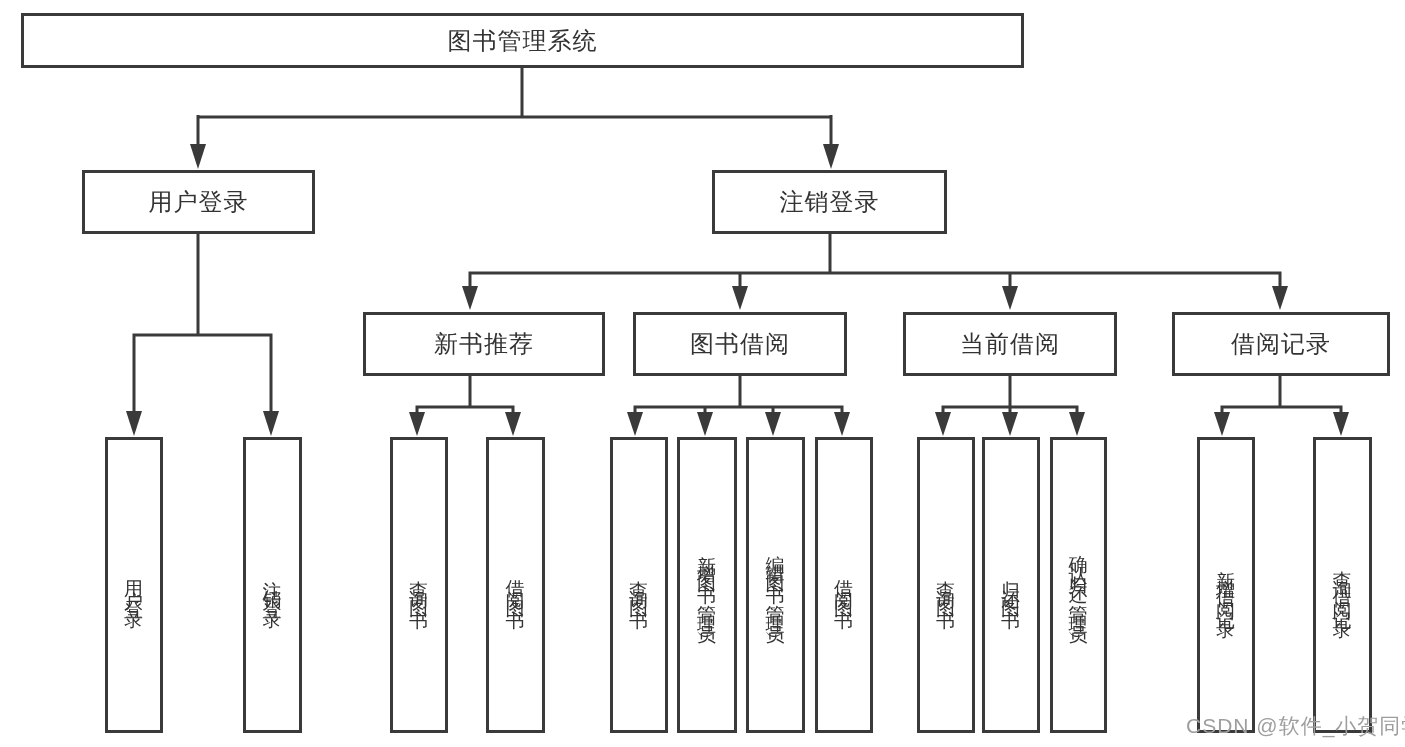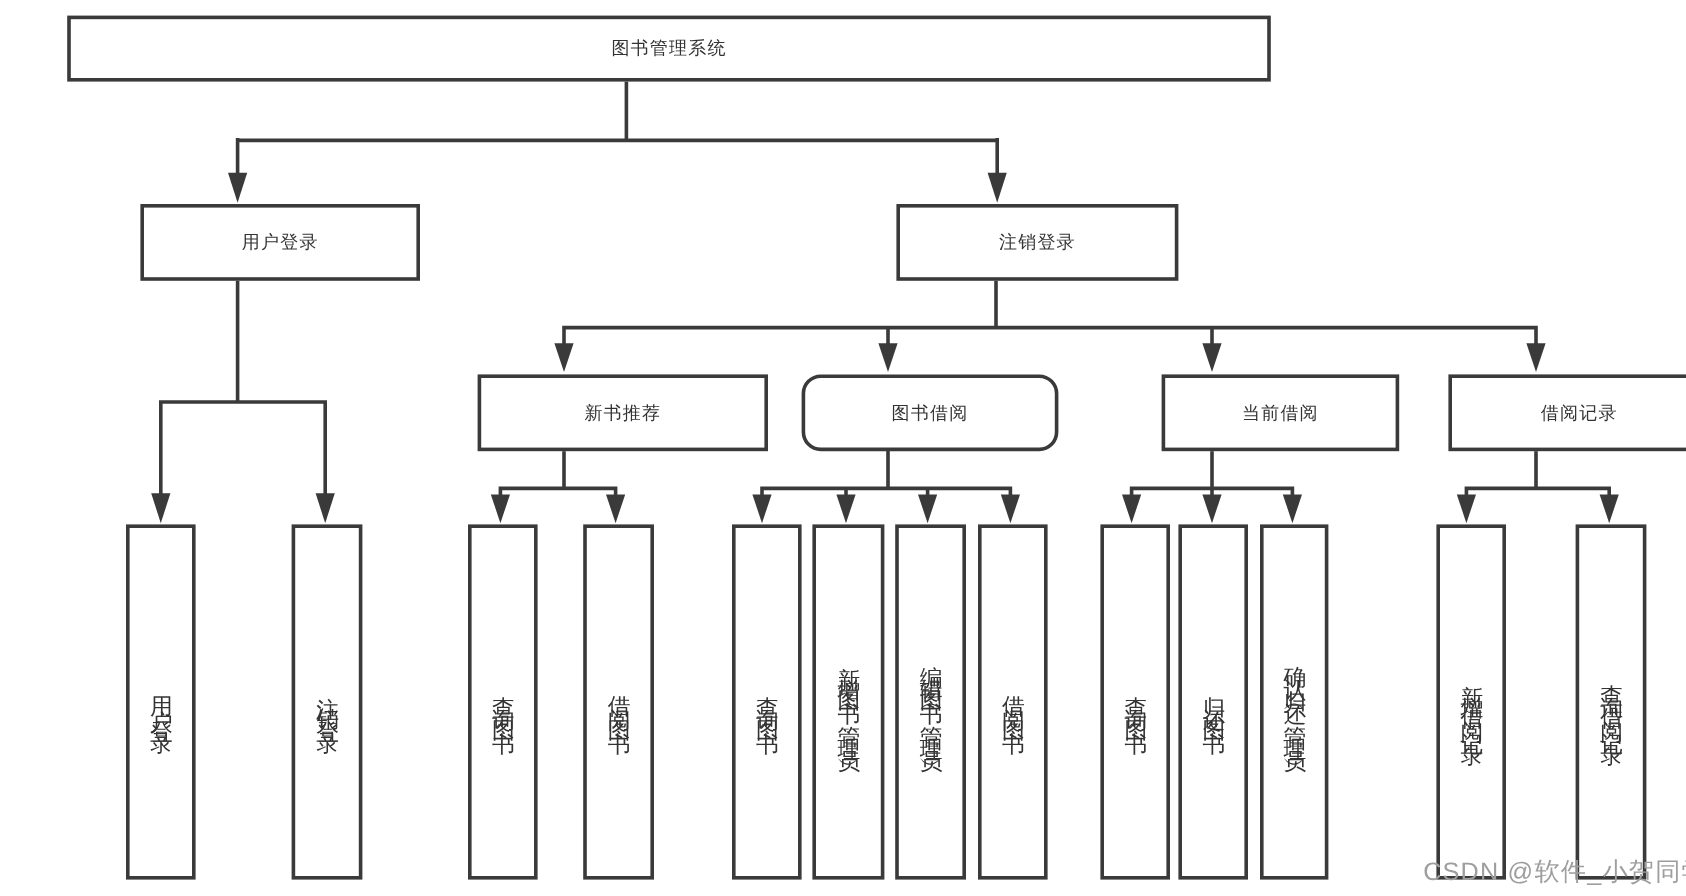--- a/index.html
+++ b/index.html
@@ -5,39 +5,39 @@
   html,body { margin:0; padding:0; background:#ffffff; }
   #canvas {
     position:relative; width:1405px; height:747px; background:#ffffff;
     font-family:"Liberation Sans","DejaVu Sans",sans-serif; overflow:hidden;
   }
   #wires { position:absolute; left:0; top:0; z-index:1; }
   .hbox {
     position:absolute; box-sizing:border-box; z-index:2;
     border:3px solid #3a3a3a; background:#ffffff;
     display:flex; align-items:center; justify-content:center;
-    font-size:15px; color:#333333; letter-spacing:1px; white-space:nowrap;margin-left:35px;
+    font-size:24px; color:#333333; letter-spacing:1px; white-space:nowrap;
   }
   .vbox {
     position:absolute; box-sizing:border-box; z-index:2;
     border:3px solid #3a3a3a; background:#ffffff;
     display:flex; align-items:center; justify-content:center;
     top:437px; height:296px; color:#333333;
   }
   .vtext {
     writing-mode:vertical-rl; text-orientation:mixed;
     font-size:19px; letter-spacing:10px; line-height:1; color:#333333;
   }
   
   .n-root   { left:21px;  top:13px;  width:1003px; height:55px; }
   .n-login  { left:82px;  top:170px; width:233px;  height:64px; }
   .n-manage { left:712px; top:170px; width:235px;  height:64px; }
   .n-g0 { left:363px;  top:312px; width:242px; height:64px; }
-  .n-g1 { left:633px;  top:312px; width:214px; height:64px;border-radius:16px; }
-  .n-g2 { left:933px;  top:312px; width:198px; height:64px;justify-content:center; }
+  .n-g1 { left:633px;  top:312px; width:214px; height:64px; }
+  .n-g2 { left:903px;  top:312px; width:214px; height:64px;justify-content:center; }
   .n-g3 { left:1172px; top:312px; width:218px; height:64px; }
   
   .v-l0  { left:105px;  width:58px; }
   .v-l1  { left:243px;  width:59px; }
   .v-a0  { left:390px;  width:58px; }
   .v-a1  { left:486px;  width:59px; }
   .v-b0  { left:610px;  width:58px; }
   .v-b1  { left:677px;  width:60px; }
   .v-b2  { left:746px;  width:59px; }
   .v-b3  { left:815px;  width:58px; }

